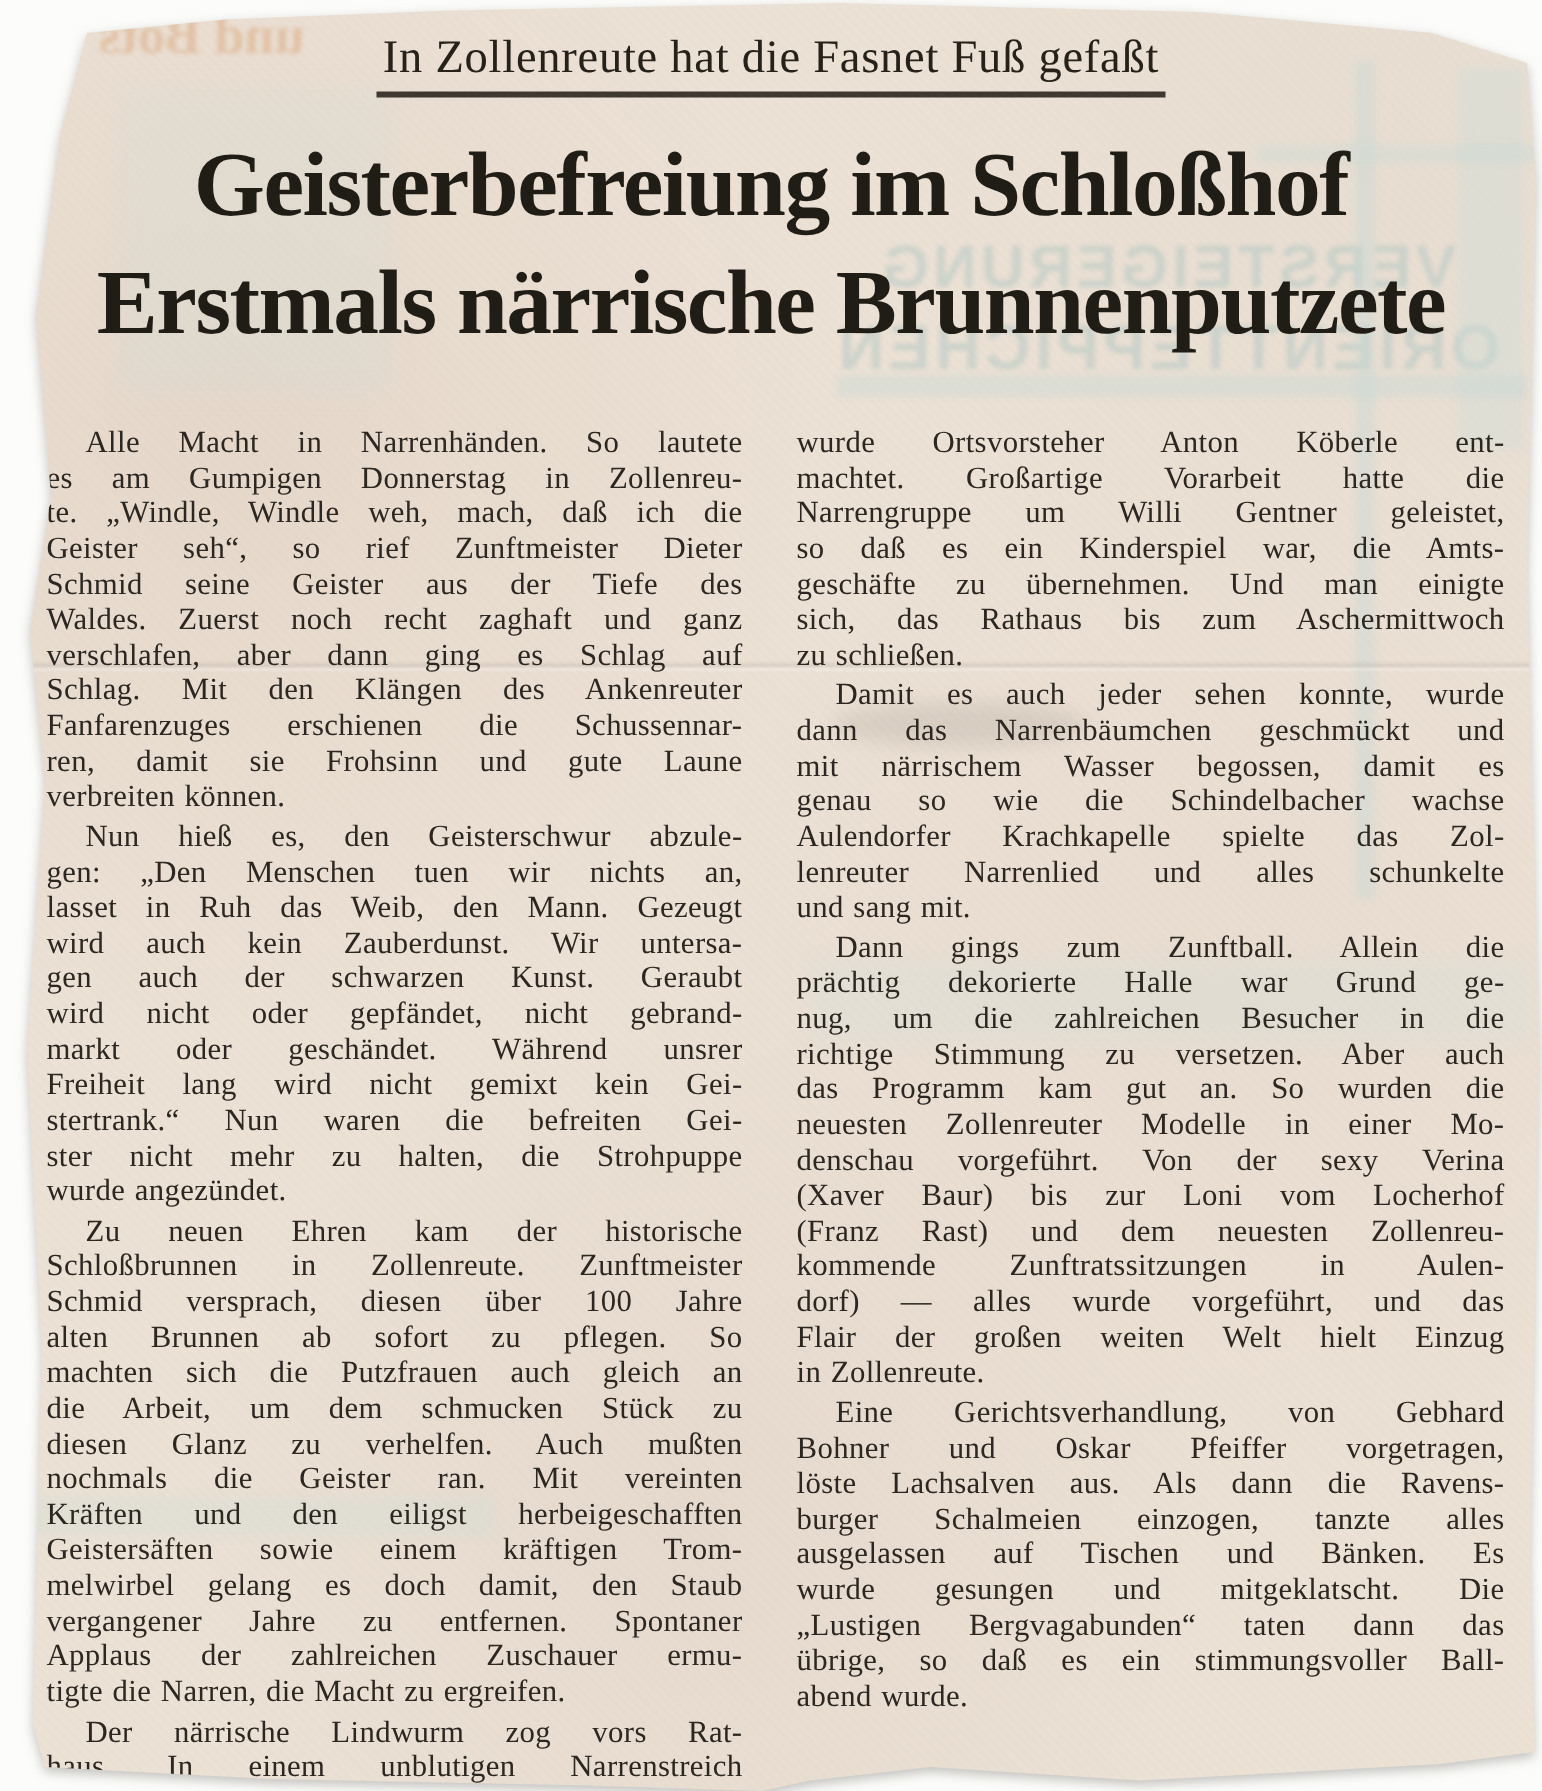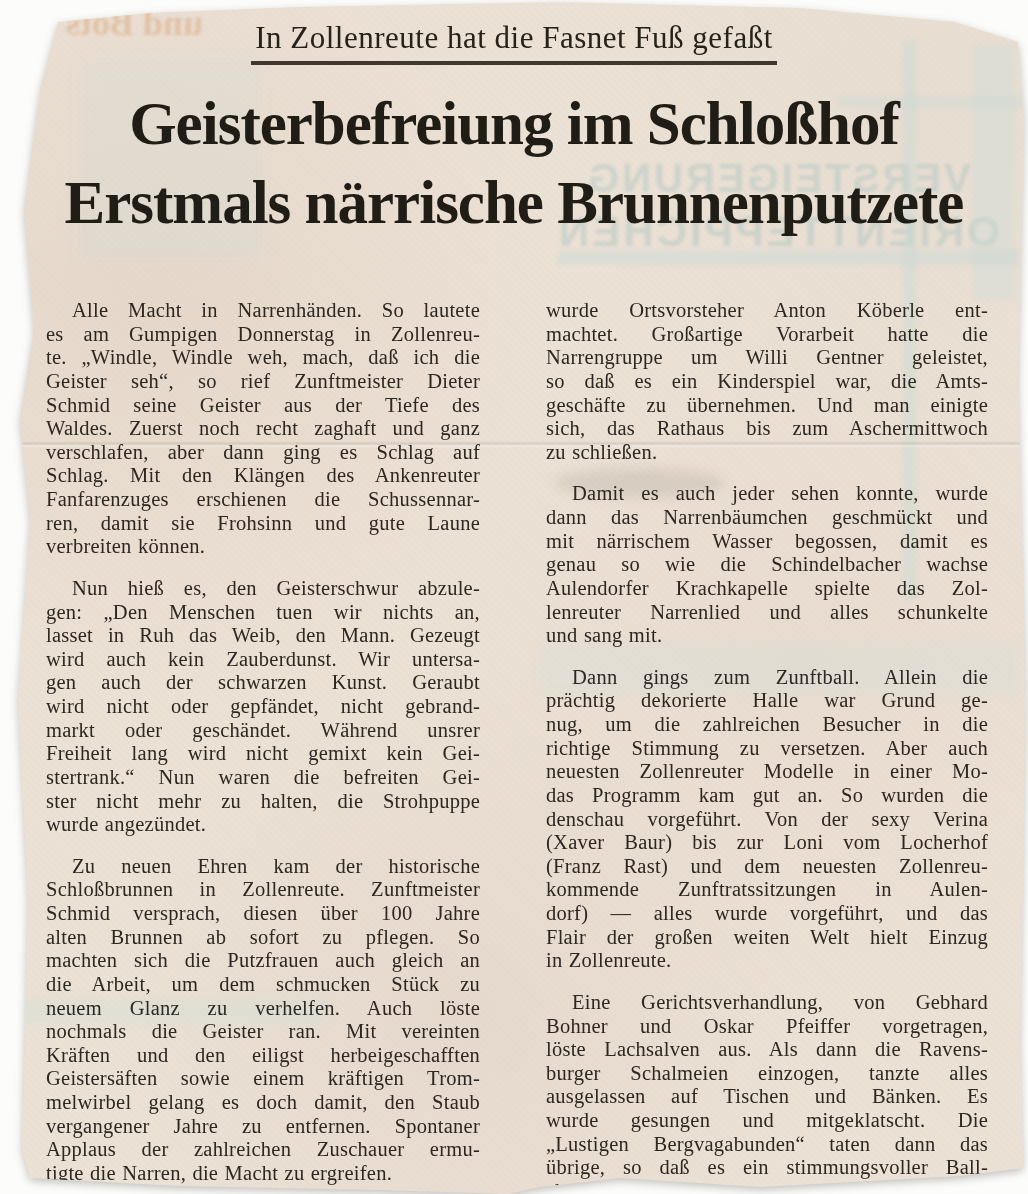--- a/index.html
+++ b/index.html
@@ -51,21 +51,21 @@
   .headline{
     position:absolute;top:84px;left:0;width:100%;text-align:center;
     font-weight:bold;color:var(--ink-head,#201c16);
     font-size:61px;line-height:79px;letter-spacing:-1px;
   }
   .columns{
     position:absolute;top:281px;left:28px;width:978px;
     display:grid;grid-template-columns:470px 478px;column-gap:30px;
   }
   .col{font-size:20.5px;letter-spacing:.25px;word-spacing:1px;color:#2c2721;}
-  .para{margin:18px;}
+  .para{margin:3px;}
   .line{
     height:23.63px;line-height:23.63px;
     text-align:justify;text-align-last:justify;
     white-space:nowrap;overflow:visible;
   }
   .line.first{padding-left:26px;}
   .line.final{text-align-last:left;}
 </style>
 </head>
 <body>
@@ -123,21 +123,21 @@
               <div class="line">ster nicht mehr zu halten, die Strohpuppe</div>
               <div class="line final">wurde angezündet.</div>
             </div>
             <div class="para">
               <div class="line first">Zu neuen Ehren kam der historische</div>
               <div class="line">Schloßbrunnen in Zollenreute. Zunftmeister</div>
               <div class="line">Schmid versprach, diesen über 100 Jahre</div>
               <div class="line">alten Brunnen ab sofort zu pflegen. So</div>
               <div class="line">machten sich die Putzfrauen auch gleich an</div>
               <div class="line">die Arbeit, um dem schmucken Stück zu</div>
-              <div class="line">neuem Glanz zu verhelfen. Auch löste</div>
+              <div class="line">diesen Glanz zu verhelfen. Auch mußten</div>
               <div class="line">nochmals die Geister ran. Mit vereinten</div>
               <div class="line">Kräften und den eiligst herbeigeschafften</div>
               <div class="line">Geistersäften sowie einem kräftigen Trom-</div>
               <div class="line">melwirbel gelang es doch damit, den Staub</div>
               <div class="line">vergangener Jahre zu entfernen. Spontaner</div>
               <div class="line">Applaus der zahlreichen Zuschauer ermu-</div>
               <div class="line final">tigte die Narren, die Macht zu ergreifen.</div>
             </div>
             <div class="para">
               <div class="line first">Der närrische Lindwurm zog vors Rat-</div>
@@ -161,22 +161,22 @@
               <div class="line">genau so wie die Schindelbacher wachse</div>
               <div class="line">Aulendorfer Krachkapelle spielte das Zol-</div>
               <div class="line">lenreuter Narrenlied und alles schunkelte</div>
               <div class="line final">und sang mit.</div>
             </div>
             <div class="para">
               <div class="line first">Dann gings zum Zunftball. Allein die</div>
               <div class="line">prächtig dekorierte Halle war Grund ge-</div>
               <div class="line">nug, um die zahlreichen Besucher in die</div>
               <div class="line">richtige Stimmung zu versetzen. Aber auch</div>
+              <div class="line">das Programm kam gut an. So wurden die</div>
               <div class="line">neuesten Zollenreuter Modelle in einer Mo-</div>
-              <div class="line">das Programm kam gut an. So wurden die</div>
               <div class="line">denschau vorgeführt. Von der sexy Verina</div>
               <div class="line">(Xaver Baur) bis zur Loni vom Locherhof</div>
               <div class="line">(Franz Rast) und dem neuesten Zollenreu-</div>
               <div class="line">kommende Zunftratssitzungen in Aulen-</div>
               <div class="line">dorf) — alles wurde vorgeführt, und das</div>
               <div class="line">Flair der großen weiten Welt hielt Einzug</div>
               <div class="line final">in Zollenreute.</div>
             </div>
             <div class="para">
               <div class="line first">Eine Gerichtsverhandlung, von Gebhard</div>

